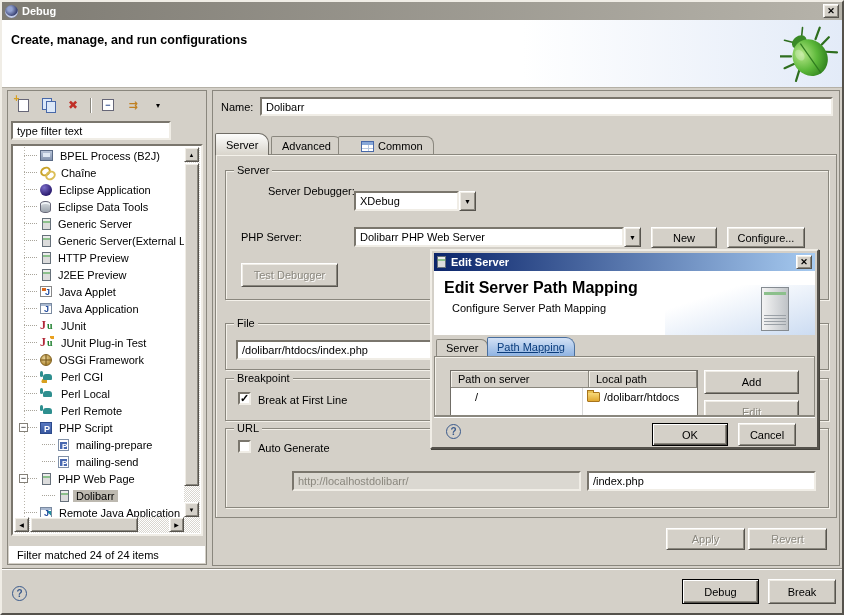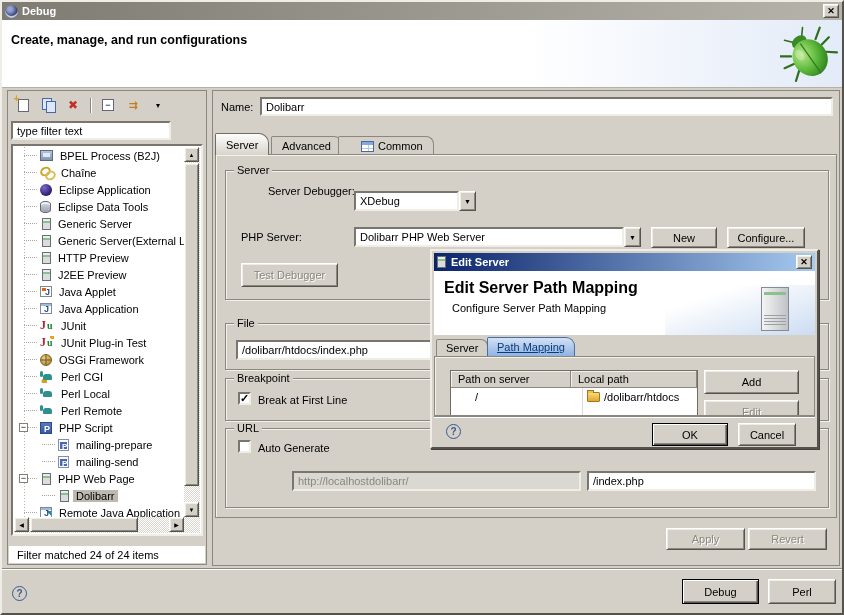--- a/index.html
+++ b/index.html
@@ -183,21 +183,21 @@
         background:#d4d0c8;border:1px solid #8a877e;border-bottom:none;border-radius:2px 7px 0 0;}
   .dtab.selected{height:19px;background:linear-gradient(#d3e1f5,#8fb3e2);color:#0a3c7c;
         text-decoration:underline;border-color:#4a6f9e;z-index:3;border-radius:2px 9px 0 0;}
   .dpane{position:absolute;left:2px;right:2px;top:105px;height:60px;background:#d4d0c8;
         border:1px solid #8a877e;box-shadow:inset 1px 1px 0 #f4f1ea;overflow:hidden;}
   .mtable{position:absolute;left:15px;top:13px;width:248px;height:60px;background:#fff;
         border:1px solid #706d66;}
   .mhead{display:flex;height:17px;}
   .mhcell{background:#d4d0c8;border-right:1px solid #8a877e;border-bottom:1px solid #8a877e;
         box-shadow:inset 1px 1px 0 #f4f1ea;padding:2px 7px;white-space:nowrap;overflow:hidden;}
-  .mhcell.c1{width:120px;} .mhcell.c2{flex:1;}
+  .mhcell.c1{width:138px;} .mhcell.c2{flex:1;}
   .mrow{display:flex;height:17px;}
   .mcell{display:flex;align-items:center;white-space:nowrap;overflow:hidden;}
   .mcell.c1{width:132px;border-right:1px solid #d8d8d8;padding-left:24px;}
   .mcell.c2{flex:1;padding-left:4px;gap:4px;}
   .mghost{flex:1;display:flex;}
   .mghost .g1{width:132px;border-right:1px solid #d8d8d8;}
   .folder{position:relative;width:13px;height:10px;flex:none;
         background:linear-gradient(#f8d878,#e0a830);border:1px solid #a8741c;border-radius:1px;}
   .folder::before{content:"";position:absolute;top:-3px;left:-1px;width:5px;height:2px;
         background:#e8c050;border:1px solid #a8741c;border-bottom:none;}
@@ -425,21 +425,21 @@
       <div class="field" style="position:absolute;left:361px;top:42px;width:229px;height:20px;">/index.php</div>
     </div>
 
     <div class="btn raised disabled" style="left:453px;top:437px;width:79px;height:22px;">Apply</div>
     <div class="btn raised disabled" style="left:535px;top:437px;width:79px;height:22px;">Revert</div>
   </div>
 
   <div class="wfsep"></div>
   <span class="help" style="left:10px;top:584px;">?</span>
   <div class="btn raised default" style="left:680px;top:577px;width:77px;height:25px;">Debug</div>
-  <div class="btn raised" style="left:766px;top:577px;width:68px;height:25px;">Perl</div>
+  <div class="btn raised" style="left:766px;top:577px;width:68px;height:25px;">Break</div>
 
   <div class="dialog">
     <div class="dtitle">
       <span class="ti ti-server" style="margin:0;"></span>
       <span class="ttl">Edit Server</span>
       <span class="xbtn raised" style="color:#000;">✕</span>
     </div>
     <div class="dheader">
       <div class="grad"></div>
       <div class="dhead1">Edit Server Path Mapping</div>

